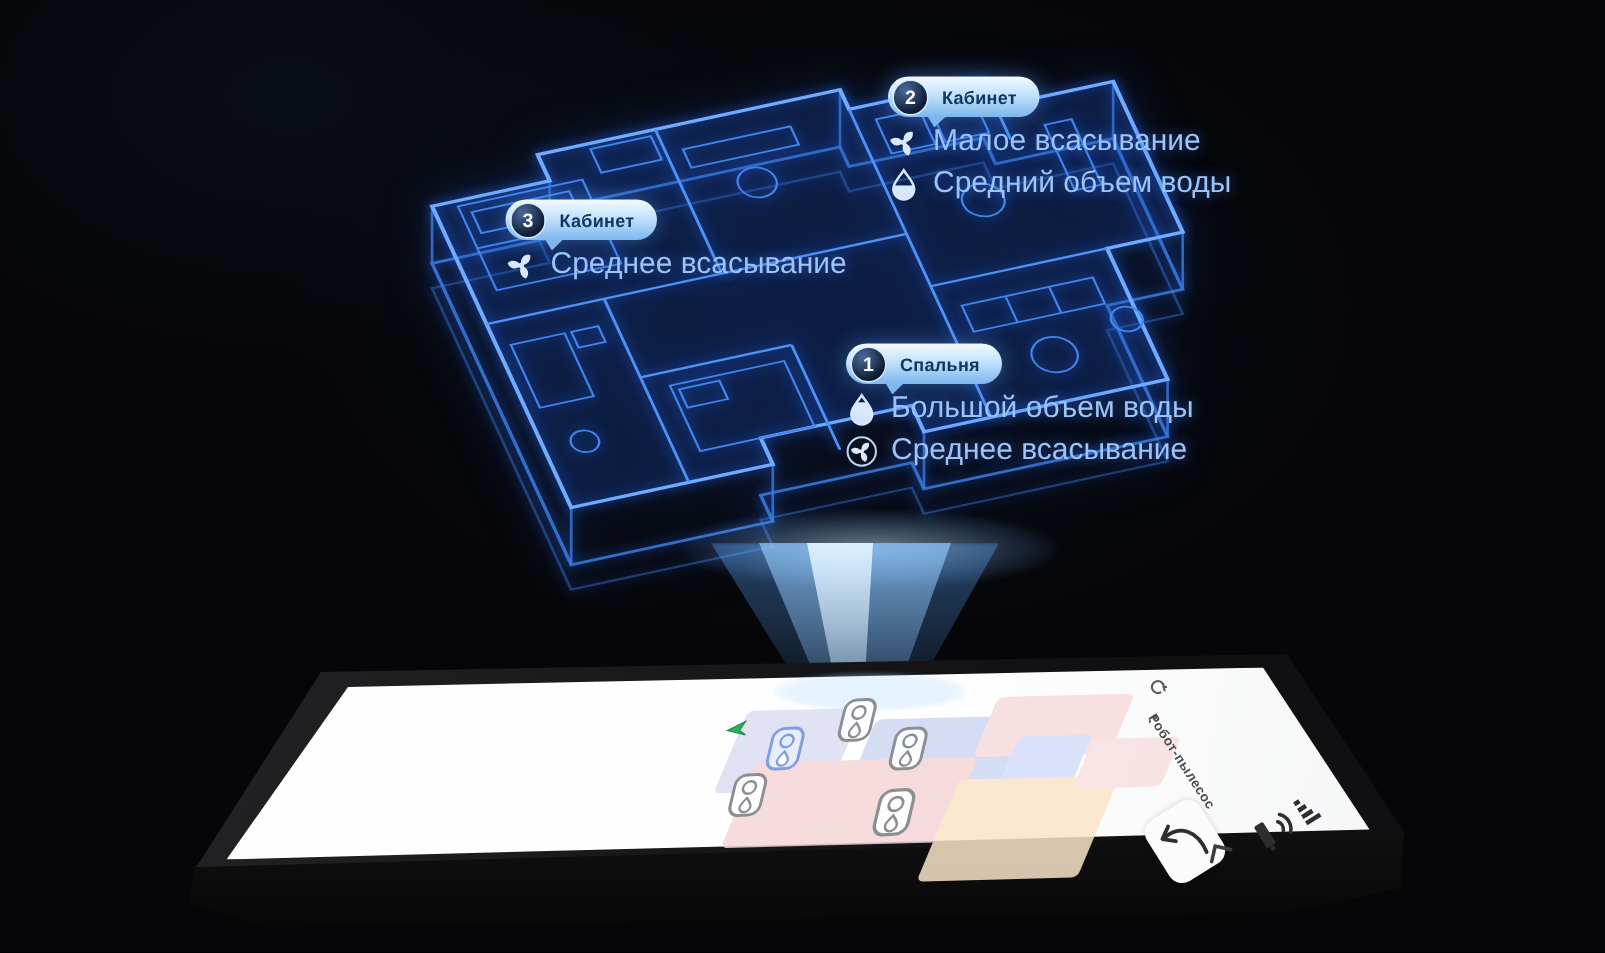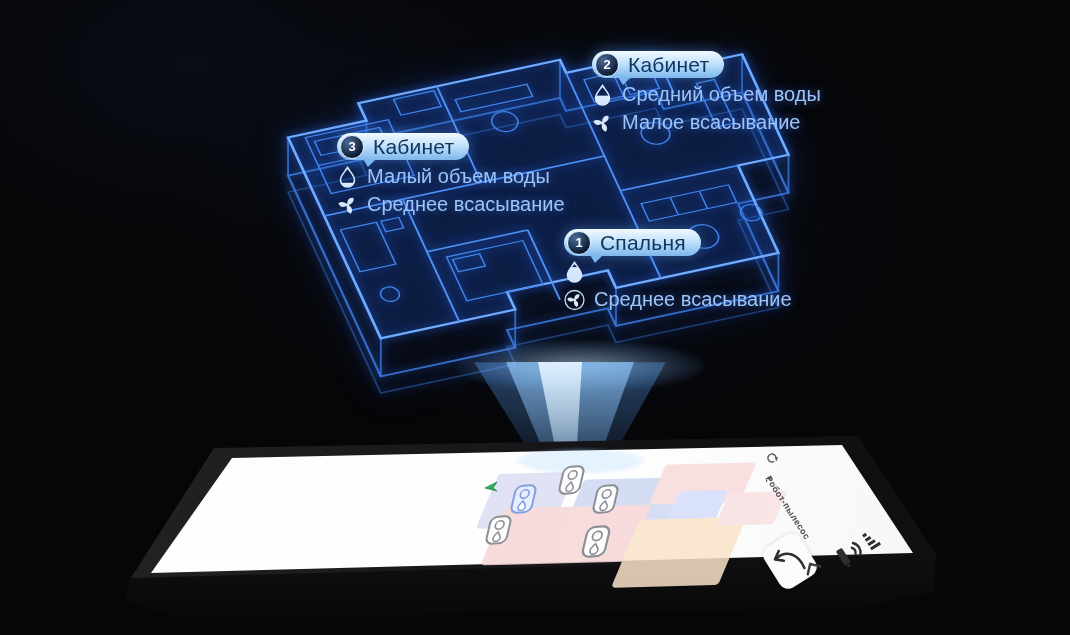--- a/index.html
+++ b/index.html
@@ -44,21 +44,21 @@
   .bubble{position:relative;display:inline-flex;align-items:center;gap:9px;height:27px;
     padding:0 15px 0 3px;border-radius:15px;
     background:linear-gradient(180deg,#f3faff 0%,#c3e2fb 45%,#7db7ee 100%);
     box-shadow:0 0 14px rgba(90,160,255,.45);}
   .bubble::after{content:"";position:absolute;left:26px;bottom:-7px;width:13px;height:8px;
     background:#7db7ee;clip-path:polygon(0 0,100% 0,38% 100%);}
   .bubble .num{width:22px;height:22px;border-radius:50%;flex:0 0 auto;
     background:radial-gradient(circle at 34% 28%, #44638f 8%, #0b1b31 72%);
     border:1.5px solid #d8ecff;color:#fff;font-size:13px;font-weight:bold;
     display:flex;align-items:center;justify-content:center;}
-  .bubble .name{color:#103760;font-size:21px;font-weight:normal;letter-spacing:.2px;}
+  .bubble .name{color:#103760;font-size:12px;font-weight:bold;letter-spacing:.2px;}
   .holo-row{display:flex;align-items:center;gap:9px;margin-top:5px;
     color:#9cc4f8;font-size:20px;text-shadow:0 0 9px rgba(70,130,255,.6);}
   .holo-row:first-of-type{margin-top:11px;}
   .holo-row .ricon{width:21px;height:22px;flex:0 0 auto;}
   
   .phone{position:absolute;left:118px;top:432px;width:840px;height:200px;}
   .phone .layer{position:absolute;inset:0;}
   .phone-side{clip-path:polygon(12px 144px, 818px 122px, 816px 160px, 740px 176px, 60px 186px, 8px 170px);
     background:linear-gradient(180deg,#2a2a2d 0%,#151517 40%,#060607 100%);}
   .phone-top{clip-path:polygon(96px 16px, 740px 4px, 819px 124px, 13px 146px);
@@ -272,64 +272,58 @@
 
     <div class="app-title">Робот-пылесос</div>
   </div>
 
   <div class="room-label" style="left:592px;top:51px;">
     <div class="bubble">
       <span class="num">2</span>
       <span class="name">Кабинет</span>
     </div>
     <div class="holo-row">
+      <svg class="ricon" viewBox="0 0 20 20">
+          <use href="#fan-glyph"></use>
+        </svg>
+      <span>Малое всасывание</span>
+    </div>
+    <div class="holo-row">
       <svg class="ricon" viewBox="0 0 20 22">
         <use href="#drop-shape" fill="url(#fill-medium)"></use>
         <use href="#drop-shape" fill="none" stroke="#d9e8fd" stroke-width="1.6"></use>
       </svg>
       <span>Средний объем воды</span>
-    </div>
-    <div class="holo-row">
-      <svg class="ricon" viewBox="0 0 20 20">
-          <use href="#fan-glyph"></use>
-        </svg>
-      <span>Малое всасывание</span>
     </div>
   </div>
 
   <div class="room-label" style="left:337px;top:133px;">
     <div class="bubble">
       <span class="num">3</span>
       <span class="name">Кабинет</span>
     </div>
     <div class="holo-row">
-      <svg class="ricon" viewBox="0 0 20 22">
-        <use href="#drop-shape" fill="url(#fill-small)"></use>
-        <use href="#drop-shape" fill="none" stroke="#d9e8fd" stroke-width="1.6"></use>
-      </svg>
-      <span>Малый объем воды</span>
-    </div>
-    <div class="holo-row">
       <svg class="ricon" viewBox="0 0 20 20">
           <use href="#fan-glyph"></use>
         </svg>
       <span>Среднее всасывание</span>
     </div>
   </div>
 
   <div class="room-label" style="left:564px;top:229px;">
     <div class="bubble">
       <span class="num">1</span>
       <span class="name">Спальня</span>
     </div>
     <div class="holo-row">
       <svg class="ricon" viewBox="0 0 20 22">
         <use href="#drop-shape" fill="url(#fill-large)"></use>
         <use href="#drop-shape" fill="none" stroke="#d9e8fd" stroke-width="1.6"></use>
       </svg>
+      <span>Большой объем воды</span>
     </div>
     <div class="holo-row">
       <svg class="ricon" viewBox="0 0 20 20">
         <circle cx="10" cy="10" r="9" fill="none" stroke="#bcd6f7" stroke-width="1.3"></circle>
         <g transform="translate(10 10) scale(.8) translate(-10 -10)">
             <use href="#fan-glyph"></use>
           </g>
       </svg>
       <span>Среднее всасывание</span>
     </div>

